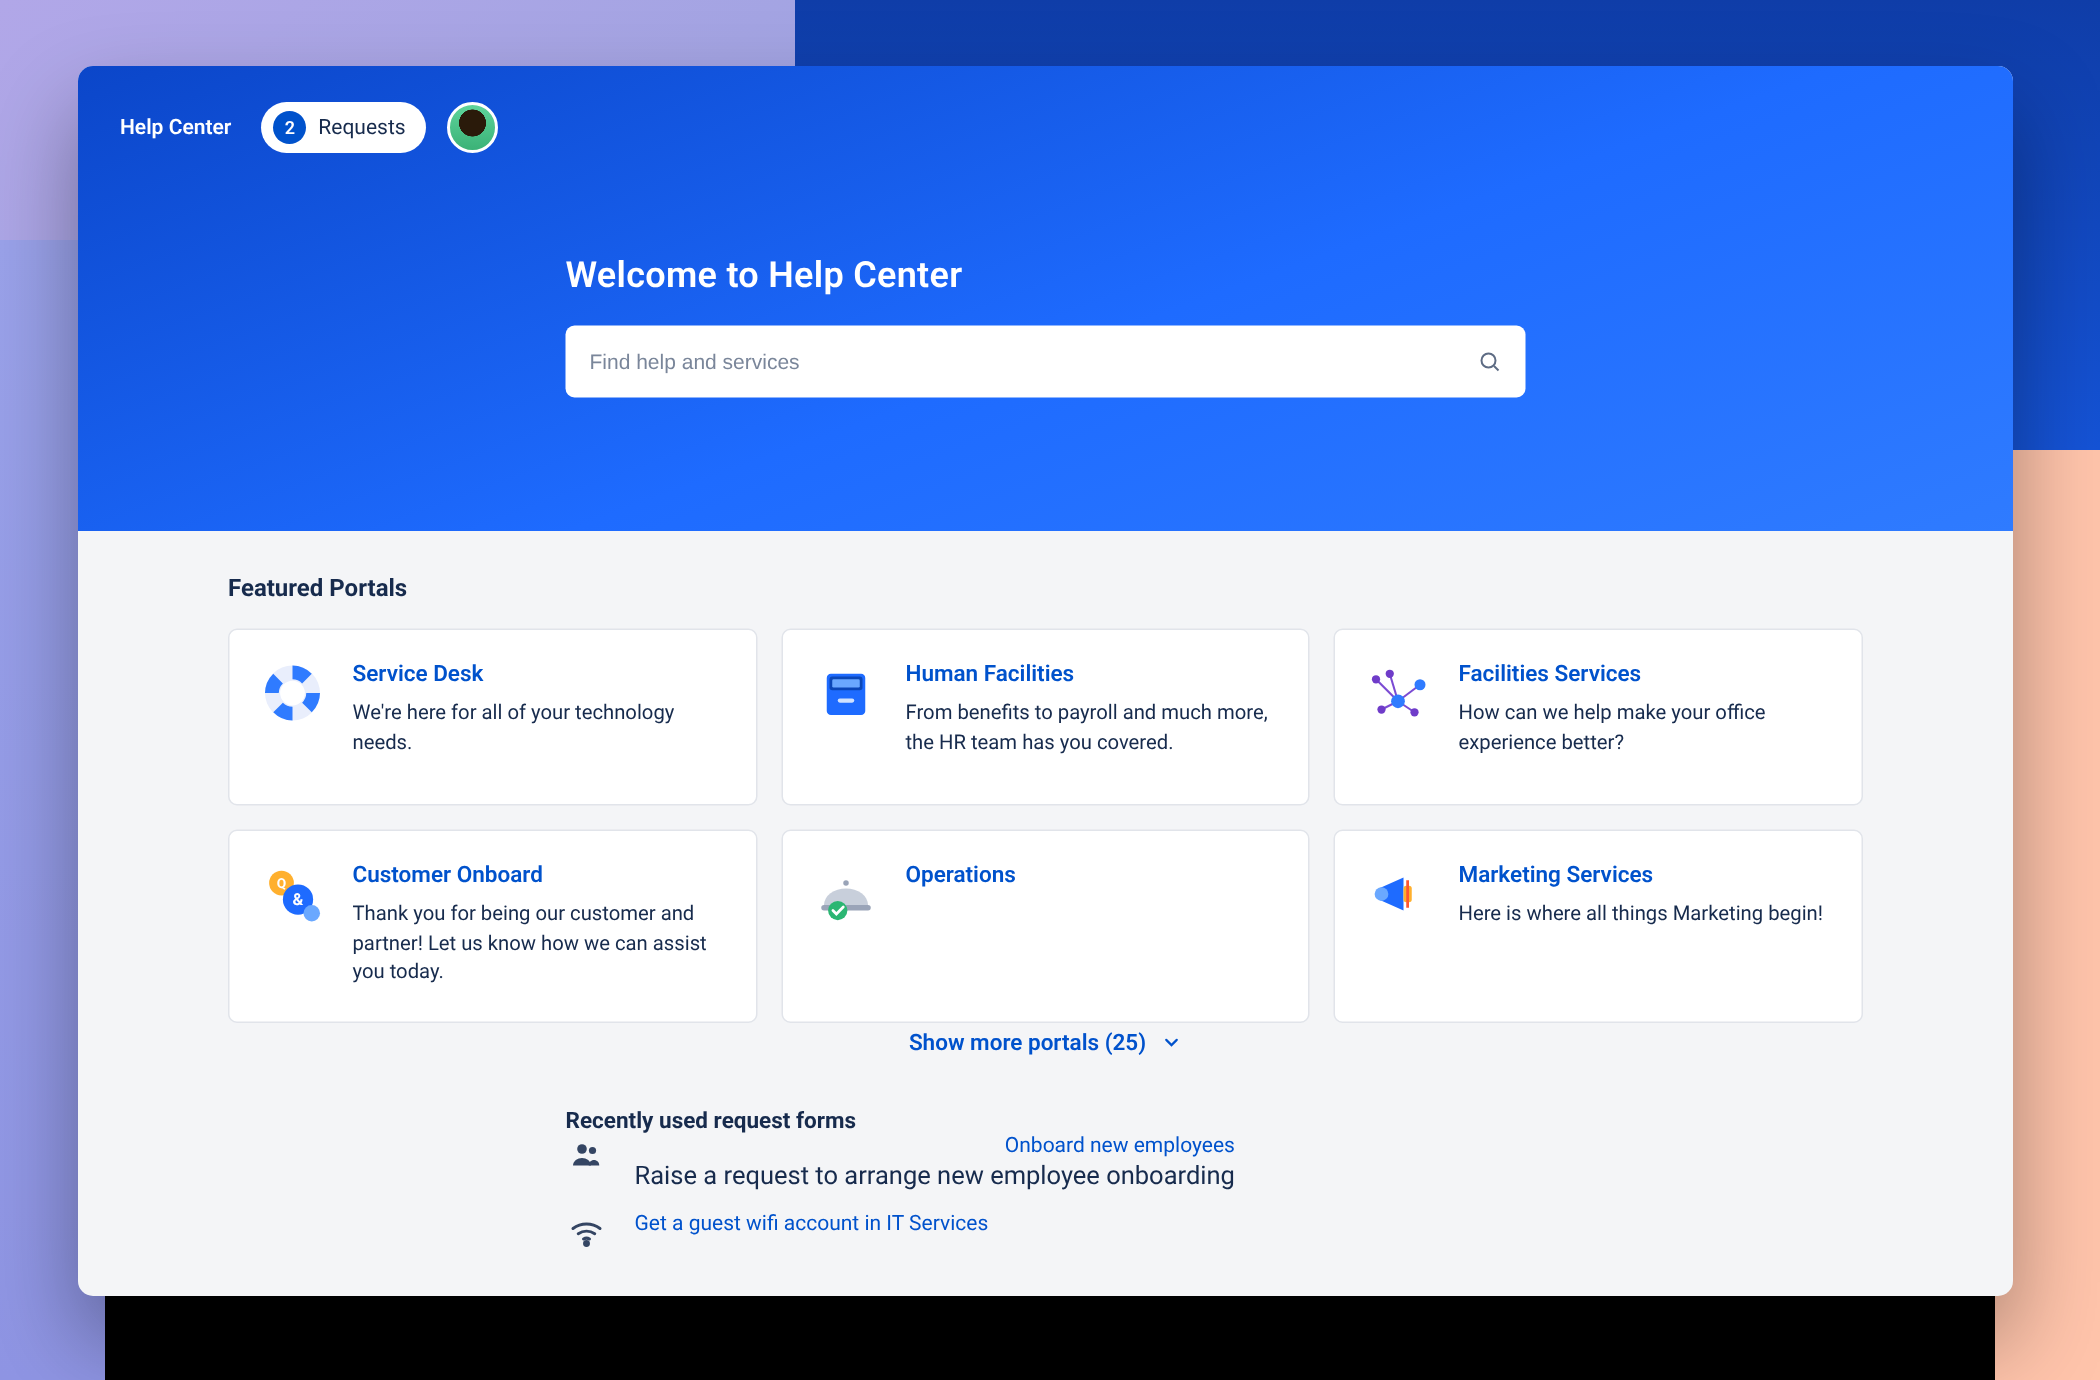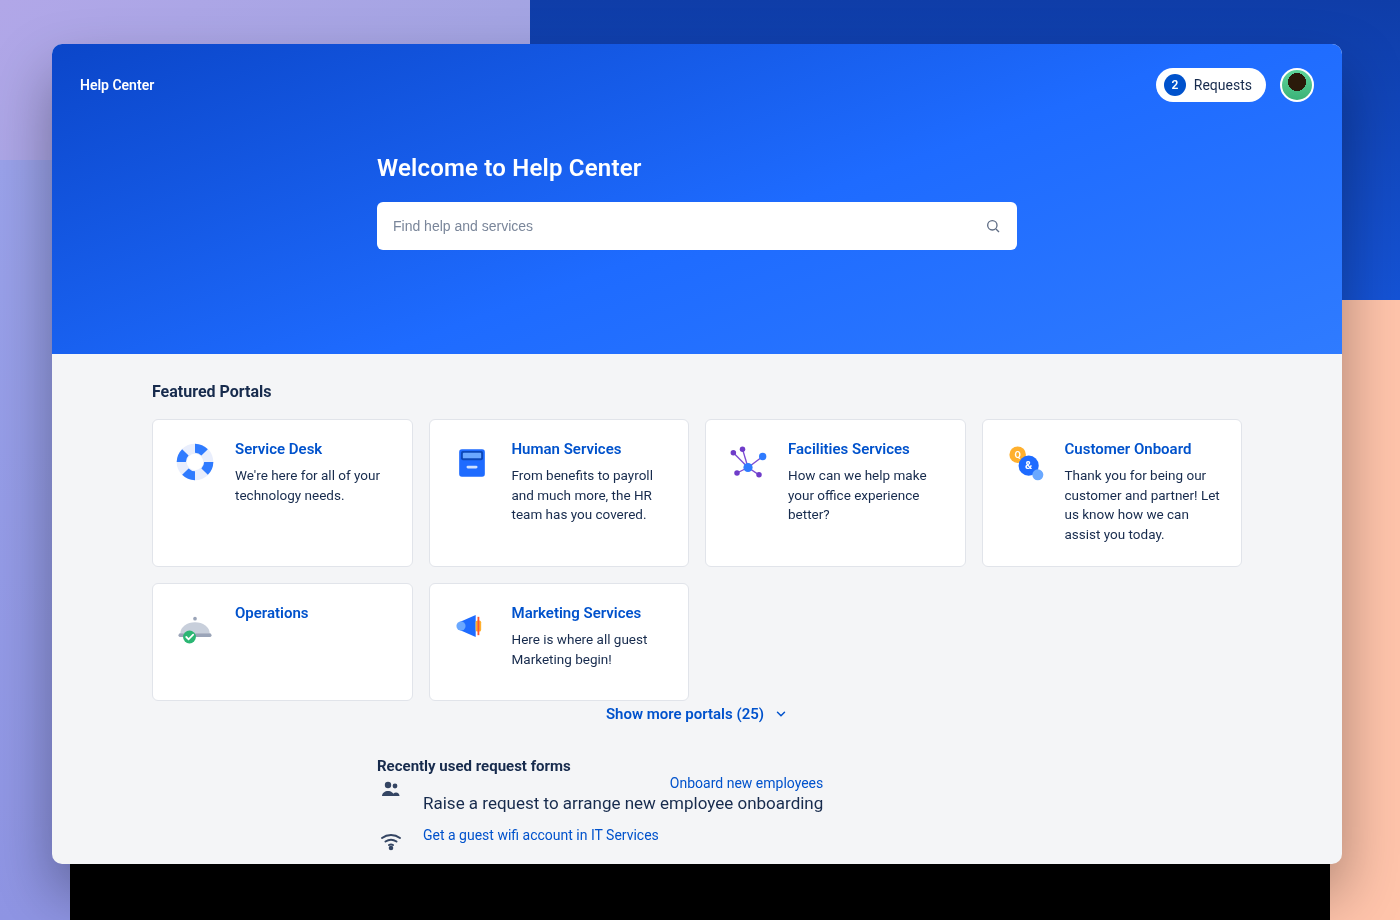--- a/index.html
+++ b/index.html
@@ -23,59 +23,59 @@
     position:absolute; top:44px; left:52px; width:1290px; height:820px;
     background:#f4f5f7; border-radius:10px; overflow:hidden;
     box-shadow: 0 30px 60px rgba(0,0,0,.35);
   }
 
   .hero {
     height:310px; padding:24px 28px 0 28px;
     background: linear-gradient(160deg,#0b46c9 0%, #1e6bff 55%, #2f7bff 100%);
     color:#fff; position:relative;
   }
-  .topbar { display:flex; justify-content:space-between; align-items:center; }
+  .topbar { display:flex; align-items:center;gap:20px; }
   .brand { font-size:14px; font-weight:600; }
   .top-right { display:flex; align-items:center; gap:14px; }
   .requests-pill {
     background:#fff; border-radius:18px; padding:6px 14px 6px 8px;
     display:flex; align-items:center; gap:8px; color:#172b4d; font-size:14px;
     cursor:pointer;
   }
   .requests-count {
     background:#0052cc; color:#fff; border-radius:12px; min-width:22px; height:22px;
     display:flex; align-items:center; justify-content:center; font-size:12px; font-weight:600;
   }
   .avatar {
     width:34px; height:34px; border-radius:50%; border:2px solid #fff;
     background: radial-gradient(circle at 50% 40%, #2a1a0a 0 38%, transparent 39%),
                 linear-gradient(180deg,#5ed49b,#3bb277);
     cursor:pointer;
   }
 
-  .hero-center { width:640px; margin:52px auto 0; }
+  .hero-center { width:640px; margin:67px auto 0; }
   .hero-title { font-size:24px; font-weight:600; margin-bottom:20px; letter-spacing:.2px;}
   .search-wrap {
     background:#fff; border-radius:6px; height:48px; display:flex; align-items:center;
     padding:0 16px; gap:10px;
   }
   .search-input {
     flex:1; border:none; outline:none; font-size:14px; color:#172b4d;
   }
   .search-input::placeholder { color:#7a869a; }
   .search-icon { width:16px; height:16px; color:#5e6c84; }
 
   .content {
     padding:28px 100px 0 100px;
     height:calc(100% - 310px);
     overflow:hidden;
   }
   .section-heading { font-size:16px; font-weight:700; color:#172b4d; margin-bottom:18px;}
   .grid {
-    display:grid; grid-template-columns:repeat(4,1fr); gap:16px;
+    display:grid; grid-template-columns:repeat(3,1fr); gap:16px;
   }
   .card {
     background:#fff; border:1px solid #e1e4ea; border-radius:6px;
     padding:20px 20px 22px 20px; display:flex; gap:18px; cursor:pointer;
     min-height:118px;
   }
   .card-icon { width:44px; height:44px; flex:0 0 44px; display:flex; align-items:center; justify-content:center;}
   .card-title { color:#0052cc; font-weight:600; font-size:15px; margin-bottom:8px;}
   .card-desc { color:#172b4d; font-size:13.5px; line-height:1.45;}
 
@@ -151,21 +151,21 @@
       <div class="card">
         <div class="card-icon">
           <svg viewBox="0 0 48 48" width="44" height="44">
             <rect x="10" y="10" width="28" height="30" rx="3" fill="#1e6bff"></rect>
             <rect x="12" y="12" width="24" height="10" rx="2" fill="#0b47b8"></rect>
             <rect x="14" y="14" width="20" height="6" rx="1" fill="#6aa8ff"></rect>
             <rect x="18" y="28" width="12" height="3" rx="1.5" fill="#cfe1ff"></rect>
           </svg>
         </div>
         <div>
-          <div class="card-title">Human Services</div>
+          <div class="card-title">Human Facilities</div>
           <div class="card-desc">From benefits to payroll and much more, the HR team has you covered.</div>
         </div>
       </div>
 
       <div class="card">
         <div class="card-icon">
           <svg viewBox="0 0 48 48" width="44" height="44">
             <line x1="8" y1="14" x2="24" y2="30" stroke="#7b4bd3" stroke-width="1.5"></line>
             <line x1="24" y1="30" x2="40" y2="18" stroke="#7b4bd3" stroke-width="1.5"></line>
             <line x1="12" y1="36" x2="24" y2="30" stroke="#7b4bd3" stroke-width="1.5"></line>
@@ -220,21 +220,21 @@
         <div class="card-icon">
           <svg viewBox="0 0 48 48" width="44" height="44">
             <path d="M10 20 L28 12 L28 36 L10 28 Z" fill="#1e6bff"></path>
             <rect x="28" y="18" width="6" height="12" rx="2" fill="#ffb02e"></rect>
             <rect x="30" y="14" width="2" height="20" fill="#ff5630"></rect>
             <circle cx="12" cy="24" r="5" fill="#6aa8ff"></circle>
           </svg>
         </div>
         <div>
           <div class="card-title">Marketing Services</div>
-          <div class="card-desc">Here is where all guest Marketing begin!</div>
+          <div class="card-desc">Here is where all things Marketing begin!</div>
         </div>
       </div>
 
     </div>
 
     <div class="show-more">
       <span>Show more portals (25)</span>
       <svg class="chevron" viewBox="0 0 24 24" fill="none" stroke="#0052cc" stroke-width="2.5" stroke-linecap="round">
         <polyline points="6 9 12 15 18 9"></polyline>
       </svg>

